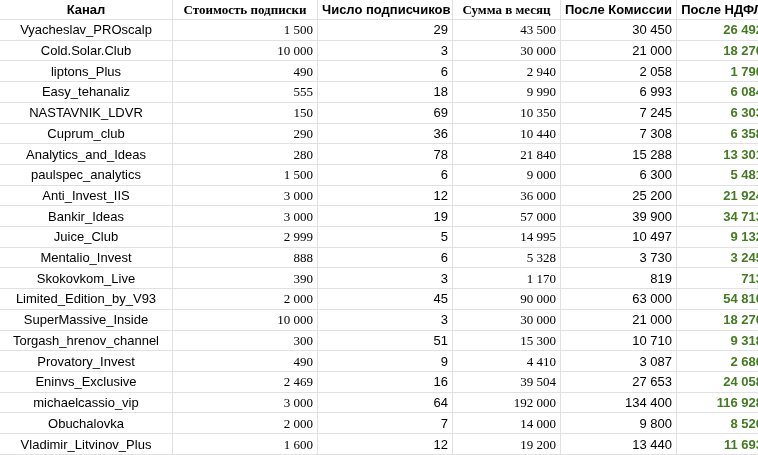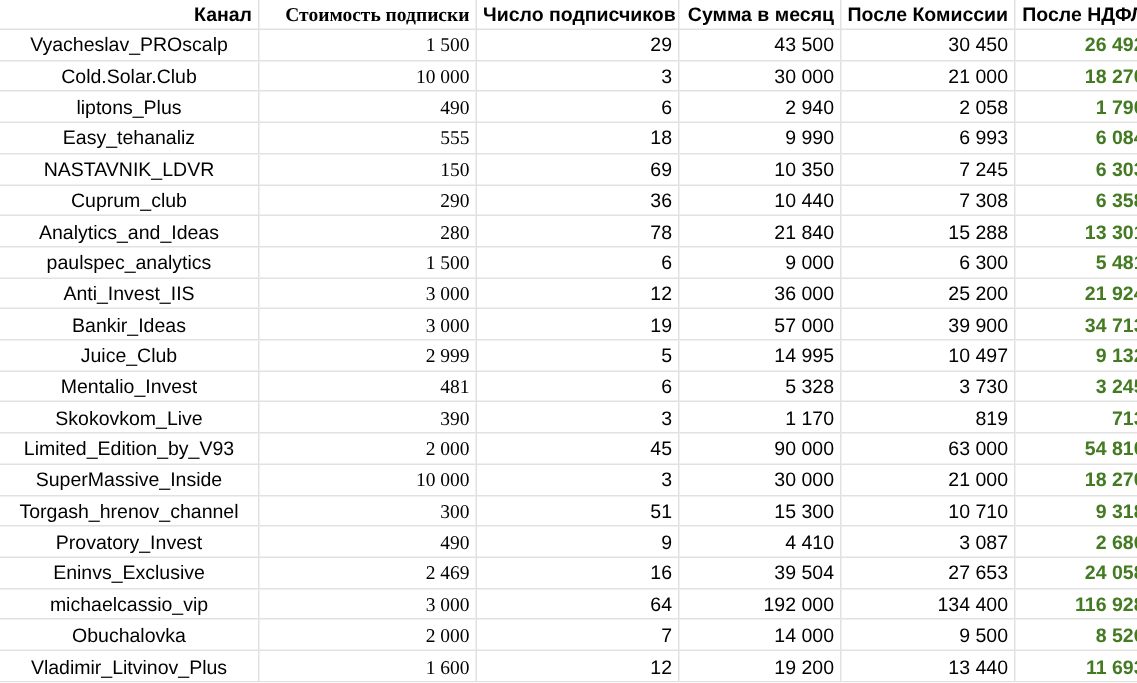--- a/index.html
+++ b/index.html
@@ -30,31 +30,31 @@
     padding: 0 4px;
     white-space: nowrap;
     overflow: hidden;
     vertical-align: middle;
     height: 19px;
     line-height: 19px;
     font-weight: normal;
   }
   .sheet th {
     font-weight: bold;
-    text-align: right;
+    text-align: center;
     background: #ffffff;
   }
   .sheet td.col0 { text-align: center; }
   .sheet td.col1, .sheet td.col2, .sheet td.col3,
   .sheet td.col4, .sheet td.col5 { text-align: right; }
   .sheet td.col5 { color: var(--green); font-weight: bold; }
   .col0 { width: 164px; }
   .col1 { width: 136px; font-family: Liberation Serif, serif; }
   .col2 { width: 126px; margin-top: 39px; }
-  .col3 { width: 99px; }
+  .col3 { width: 99px; font-family: Liberation Serif, serif; }
   .col4 { width: 107px; margin-top: 36px; }
   .col5 { width: 82px; }
 </style>
 </head>
 <body style="background: rgb(255, 255, 255);">
 
 <table class="sheet">
   <thead>
     <tr>
       <th class="col0">Канал</th>
@@ -149,21 +149,21 @@
       <tr>
         <td class="col0">Juice_Club</td>
         <td class="col1">2 999</td>
         <td class="col2">5</td>
         <td class="col3">14 995</td>
         <td class="col4">10 497</td>
         <td class="col5">9 132</td>
       </tr>
       <tr>
         <td class="col0">Mentalio_Invest</td>
-        <td class="col1">481</td>
+        <td class="col1">888</td>
         <td class="col2">6</td>
         <td class="col3">5 328</td>
         <td class="col4">3 730</td>
         <td class="col5">3 245</td>
       </tr>
       <tr>
         <td class="col0">Skokovkom_Live</td>
         <td class="col1">390</td>
         <td class="col2">3</td>
         <td class="col3">1 170</td>
@@ -216,21 +216,21 @@
         <td class="col2">64</td>
         <td class="col3">192 000</td>
         <td class="col4">134 400</td>
         <td class="col5">116 928</td>
       </tr>
       <tr>
         <td class="col0">Obuchalovka</td>
         <td class="col1">2 000</td>
         <td class="col2">7</td>
         <td class="col3">14 000</td>
-        <td class="col4">9 500</td>
+        <td class="col4">9 800</td>
         <td class="col5">8 526</td>
       </tr>
       <tr>
         <td class="col0">Vladimir_Litvinov_Plus</td>
         <td class="col1">1 600</td>
         <td class="col2">12</td>
         <td class="col3">19 200</td>
         <td class="col4">13 440</td>
         <td class="col5">11 693</td>
       </tr>

